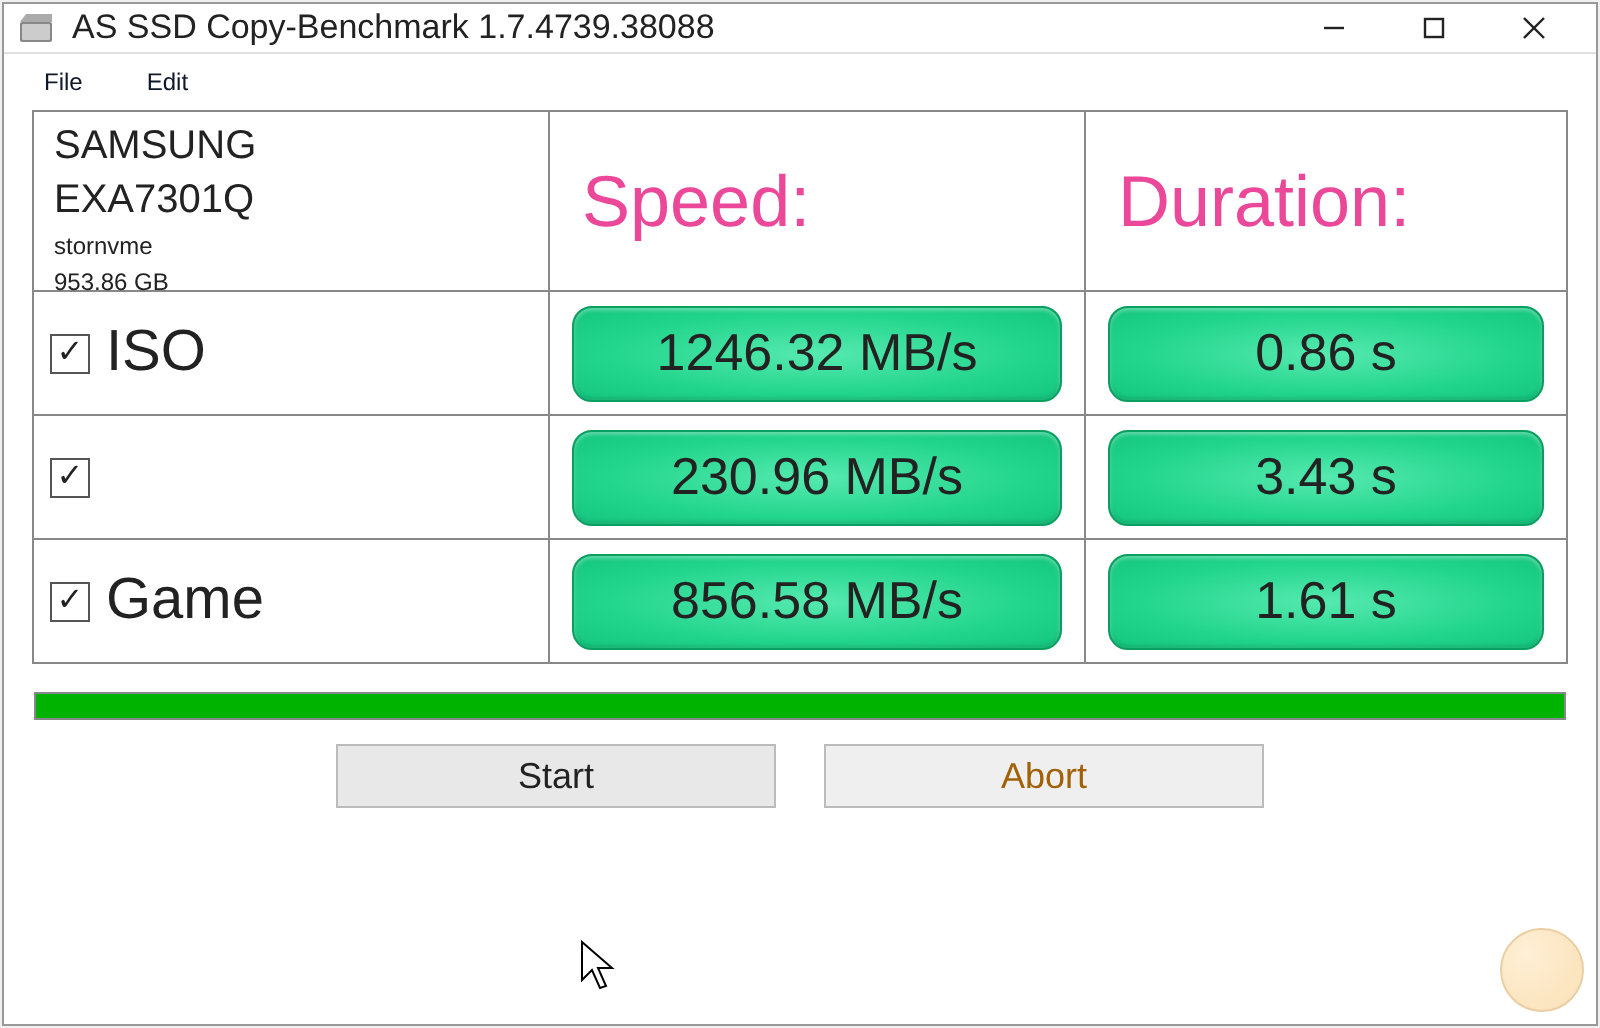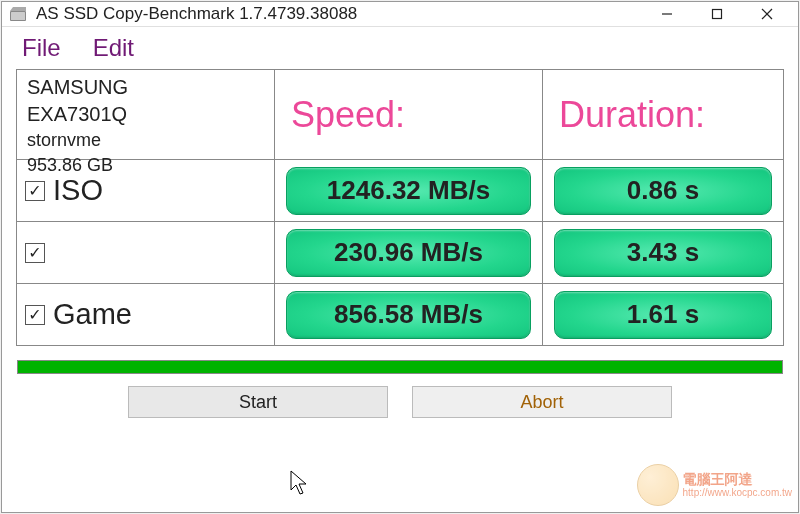--- a/index.html
+++ b/index.html
@@ -54,22 +54,22 @@
       font-size: 14px;
       color: #222;
       cursor: pointer;
     }
     .menubar {
       display: flex;
       padding: 5px 10px;
       gap: 12px;
     }
     .menu-item {
-      font-size: 24px;
-      color: #701a75;
+      font-size: 12px;
+      color: #0f172a;
       padding: 2px 10px;
       cursor: pointer;
     }
     .content {
       margin: 0 14px 4px 14px;
       border: 1px solid #888;
       border-bottom: none;
     }
     .row {
       display: flex;
@@ -88,21 +88,21 @@
     .header-row { height: 90px; }
     .header-row .col1 {
       flex-direction: column;
       align-items: flex-start;
       justify-content: flex-start;
       padding: 6px 10px;
       gap: 4px;
       font-size: 20px;
       color: #222;
     }
-    .device-line2 { font-size: 18px; }
+    .device-line2 { font-size: 12px; }
     .header-label {
       font-size: 36px;
       color: #ec4899;
       padding-left: 8px;
     }
     .data-row { height: 62px; }
     .test-label {
       display: flex;
       align-items: center;
       gap: 8px;
@@ -127,36 +127,35 @@
       border-radius: 10px;
       display: flex;
       align-items: center;
       justify-content: center;
       font-size: 26px;
       color: #222;
       background: radial-gradient(ellipse at center, #56e9b0 0%, #23d68d 60%, #13c57e 100%);
       border: 1px solid #08a060;
       box-shadow: inset 0 1px 2px rgba(255,255,255,0.4), inset 0 -1px 2px rgba(0,0,0,0.15);
       margin: 0 3px;
-      font-weight: bold;
     }
     .progress {
       margin: 10px 15px 6px 15px;
       height: 14px;
       background: #00b300;
       border: 1px solid #888;
     }
     .buttons {
       display: flex;
       justify-content: center;
       gap: 24px;
       margin: 6px 0 10px 0;
     }
     .btn {
-      width: 260px;
+      width: 220px;
       height: 32px;
       border: 1px solid #bbb;
       background: #e8e8e8;
       font-size: 18px;
       color: #222;
       display: flex;
       align-items: center;
       justify-content: center;
       cursor: pointer;
       position: relative;
@@ -306,17 +305,13 @@
     <div class="btn disabled">Abort</div>
   </div>
 </div>
 
 <svg class="cursor" width="22" height="28" viewBox="0 0 22 28">
   <path d="M1 1 L1 20 L6 15 L10 24 L13 23 L9 14 L16 14 Z" fill="#fff" stroke="#000" stroke-width="1"></path>
 </svg>
 
 <div class="watermark">
   <div class="wm-face"></div>
-  <div class="wm-text">
-    <span>電腦王阿達</span>
-    <span class="wm-url">http://www.kocpc.com.tw</span>
-  </div>
 </div>
 
 </body></html>

